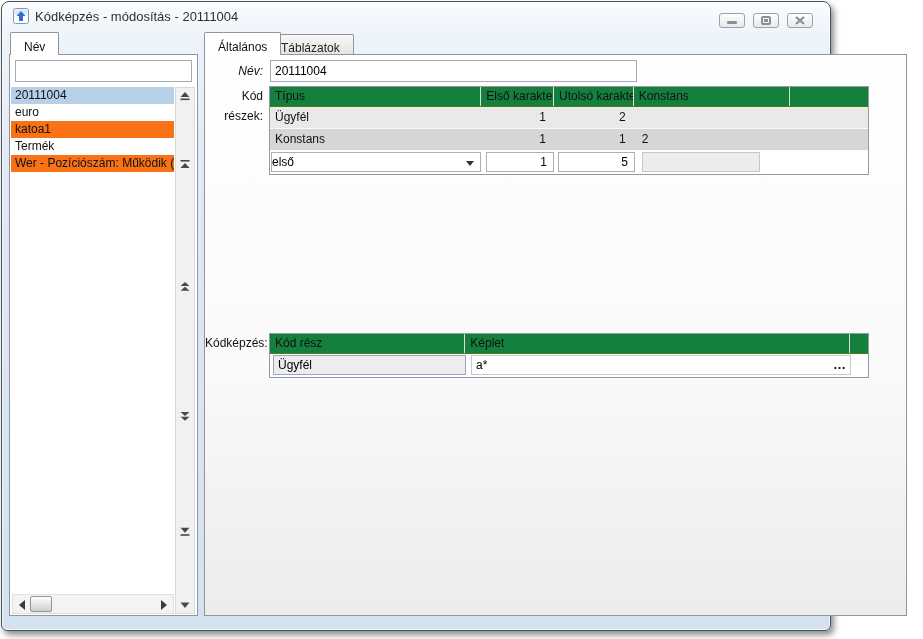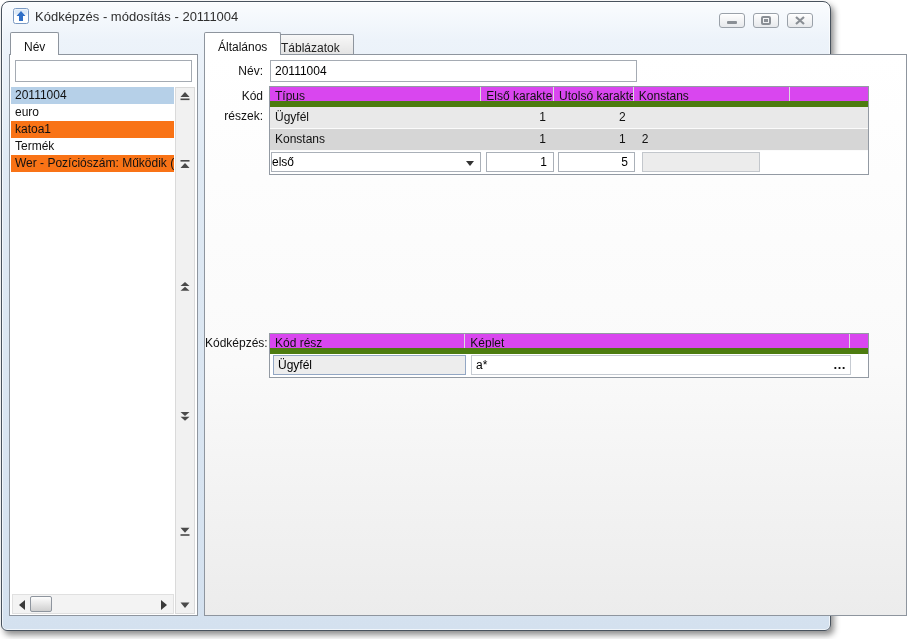--- a/index.html
+++ b/index.html
@@ -49,21 +49,21 @@
     background:linear-gradient(180deg,#fdfdfd,#cfcfcf);cursor:default;}
 
   
   .rbox{position:absolute;left:202px;top:52px;width:703px;height:562px;border:1px solid #8e959e;
     background:linear-gradient(180deg,#ffffff 0%,#fafafa 55%,#ececec 100%);z-index:2;}
   .flabel{position:absolute;left:0;width:62px;text-align:right;padding-right:4px;font-size:12px;color:#111;}
   .nev-input{position:absolute;left:65px;top:5px;width:367px;height:22px;border:1px solid #a5abb3;background:#fff;
     font-family:"Liberation Sans",sans-serif;font-size:12px;padding:0 4px;outline:none;}
 
   .grid{position:absolute;left:64px;width:600px;border:1px solid #939aa3;background:#fff;}
-  .ghead{display:flex;height:20px;background:#d946ef;border-bottom:6px solid #4d7c0f;}
+  .ghead{display:flex;height:20px;background:#15803d;border-bottom:1px solid #4d7c0f;}
   .ghead .gc{font-size:12px;color:#111;line-height:19px;border-right:1px solid #dcdcdc;overflow:hidden;white-space:nowrap;}
   .ghead .gc:last-child{border-right:none;}
   .grow{display:flex;height:22px;border-bottom:1px solid #fbfbfb;}
   .grow .gc{font-size:12px;color:#111;line-height:21px;overflow:hidden;white-space:nowrap;}
   .gc{padding-left:5px;}
   .gc.num{text-align:right;padding-right:8px;padding-left:0;}
   .r-light{background:#e9e9e9;}
   .r-dark{background:#d6d6d6;}
   .editrow{position:relative;height:23px;background:#fff;}
   .cbx{position:absolute;left:1px;top:1px;width:210px;height:20px;border:1px solid #aab0b8;background:#fff;
@@ -162,21 +162,21 @@
       <span class="hthumb"></span>
       <span class="harrow right"></span>
     </div>
   </div>
 
   <div class="tab" style="left:202px;">Általános</div>
   <div class="tab inactive" style="left:265px;">Táblázatok</div>
 
   <div class="rbox">
 
-    <div class="flabel" style="top:5px;line-height:22px;">Név:</div>
+    <div class="flabel" style="top:5px;line-height:22px;font-style:italic;">Név:</div>
     <input class="nev-input" value="20111004" style="">
 
     <div class="flabel" style="top:31px;line-height:20px;">Kód részek:</div>
 
     <div class="grid" style="top:31px;">
       <div class="ghead">
         <div class="gc" style="width:212px;">Típus</div>
         <div class="gc" style="width:73px;">Első karakter</div>
         <div class="gc" style="width:80px;">Utolsó karakter</div>
         <div class="gc" style="width:157px;">Konstans</div>

